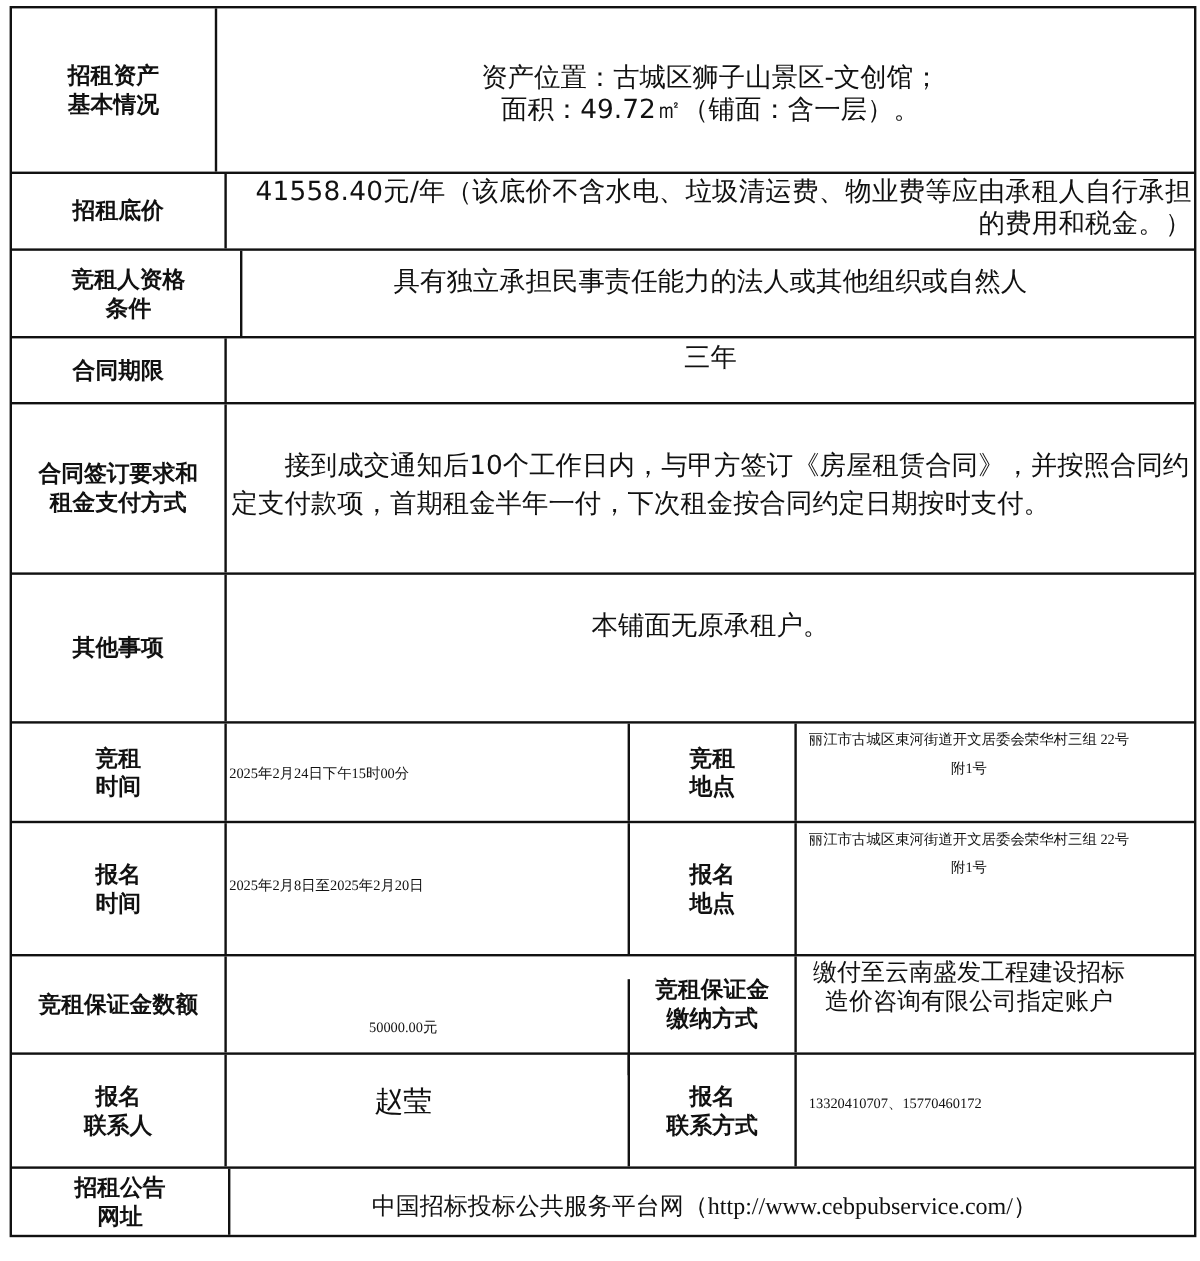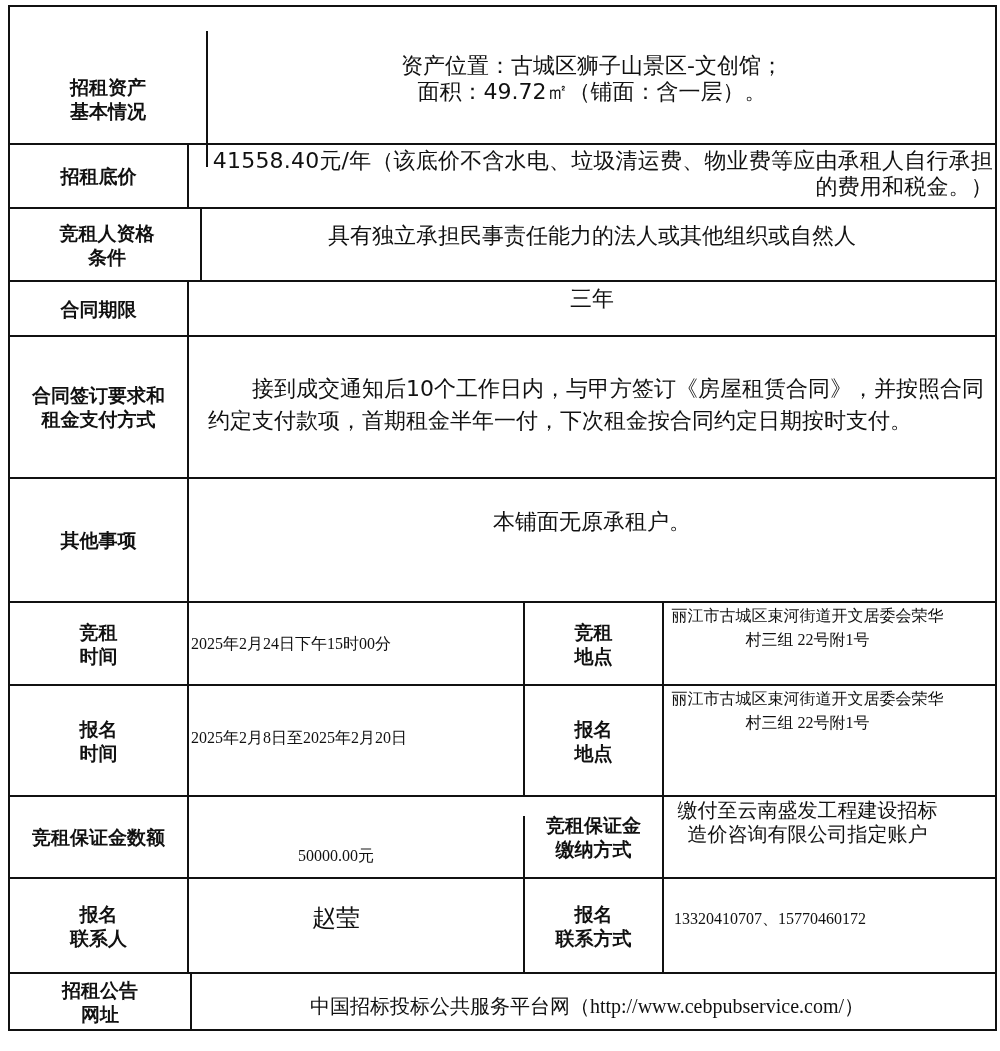--- a/index.html
+++ b/index.html
@@ -48,37 +48,37 @@
       justify-content: center;
       align-items: center;
       white-space: pre-line;
     }
     .value-sans {
       font-size: 22px;
       line-height: 26px;
     }
     .value-serif {
       font-family: "Liberation Serif", "DejaVu Serif", serif;
-      font-size: 16px;
+      font-size: 12px;
       line-height: 24px;
     }
     .center-mid { justify-content: center; align-items: center; text-align: center; margin-top: 19px; }
     .center-top { justify-content: center; align-items: flex-start; text-align: center; }
     .left-top   { justify-content: flex-start; align-items: flex-start; text-align: right; }
     .left-mid   { justify-content: flex-start; align-items: center; text-align: left; }
     .txt { display: block; white-space: pre-line; }
     .indent { text-indent: 2em; }
   </style>
 </head>
 <body>
 
 <div class="sheet">
 
   <div class="row" style="top:0; height:138px;">
-    <div class="cell divider label" style="left:0; width:198px;margin-top:24px;">
+    <div class="cell divider label" style="left:0; width:171px;">
       <span class="txt">招租资产
 基本情况</span>
     </div>
     <div class="cell value-sans center-mid" style="left:179px; width:806px; padding-bottom:30px;">
       <span class="txt">资产位置：古城区狮子山景区-文创馆；
 面积：49.72㎡（铺面：含一层）。</span>
     </div>
   </div>
 
   <div class="row" style="top:138px; height:64px;">
@@ -107,21 +107,21 @@
     <div class="cell value-sans center-top" style="left:179px; width:806px; padding-top:4px;">
       <span class="txt">三年</span>
     </div>
   </div>
 
   <div class="row" style="top:330px; height:142px;">
     <div class="cell divider label" style="left:0; width:179px;">
       <span class="txt">合同签订要求和
 租金支付方式</span>
     </div>
-    <div class="cell value-sans left-mid" style="left:179px; width:806px; padding:0 4px 4px 19px; line-height:32px;">
+    <div class="cell value-sans left-mid" style="left:179px; width:806px; padding:0 4px 4px 4px; line-height:32px;">
       <span class="txt indent">接到成交通知后10个工作日内，与甲方签订《房屋租赁合同》，并按照合同约定支付款项，首期租金半年一付，下次租金按合同约定日期按时支付。</span>
     </div>
   </div>
 
   <div class="row" style="top:472px; height:124px;">
     <div class="cell divider label" style="left:0; width:179px;">
       <span class="txt">其他事项</span>
     </div>
     <div class="cell value-sans center-top" style="left:179px; width:806px; padding-top:30px;">
       <span class="txt">本铺面无原承租户。</span>

